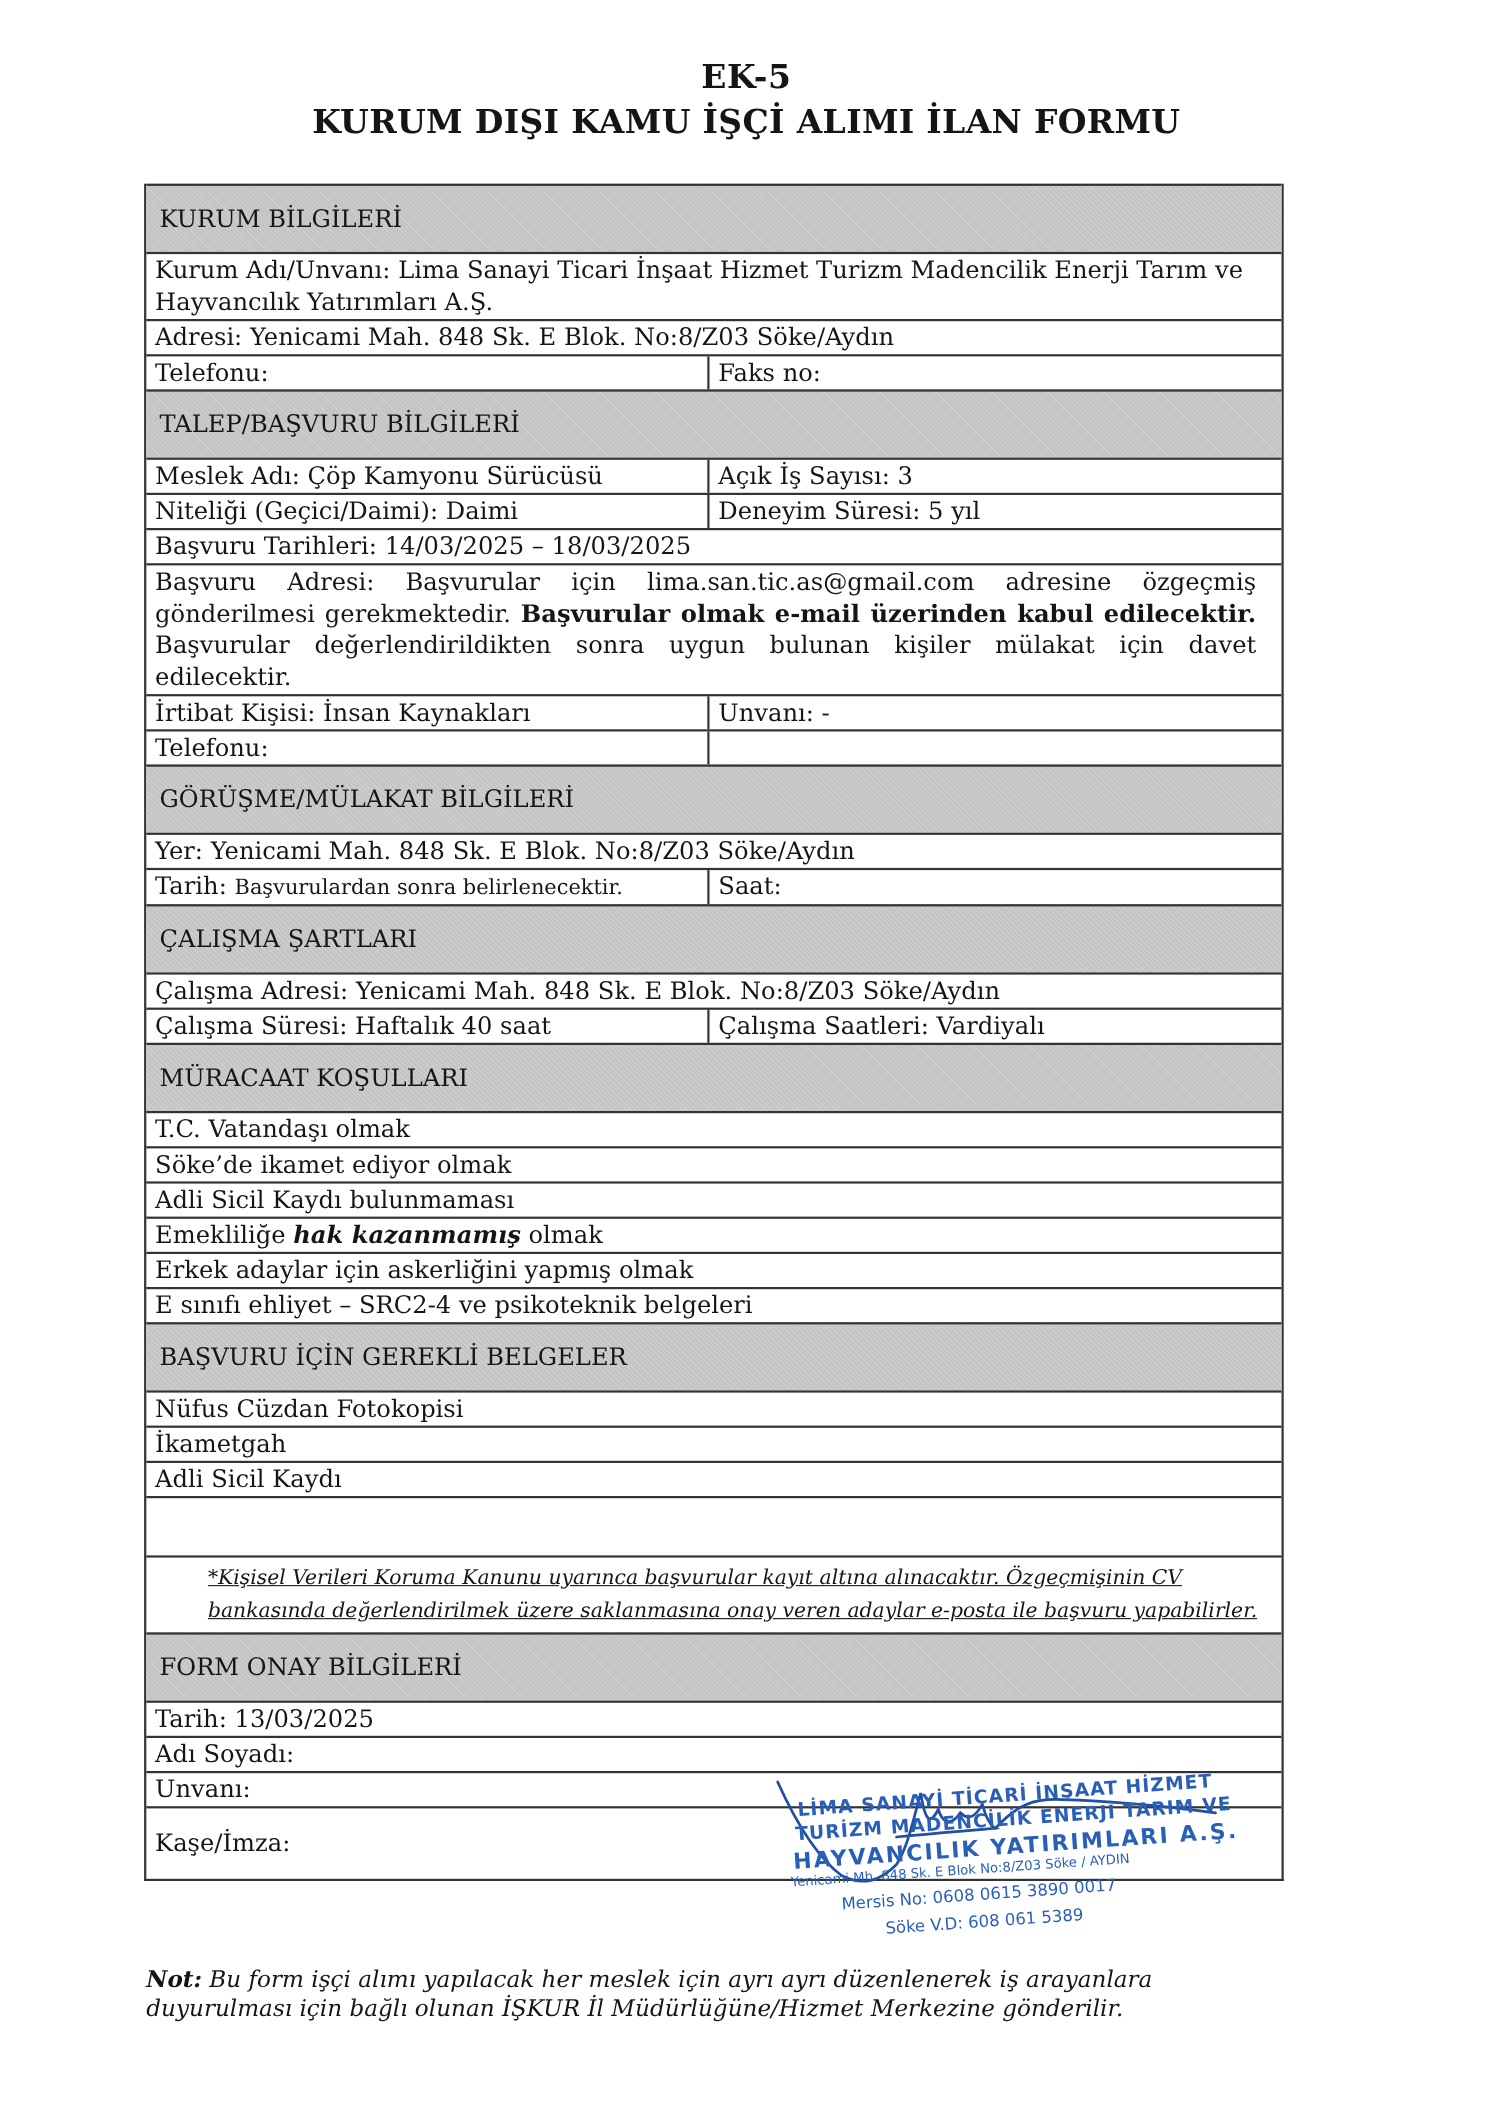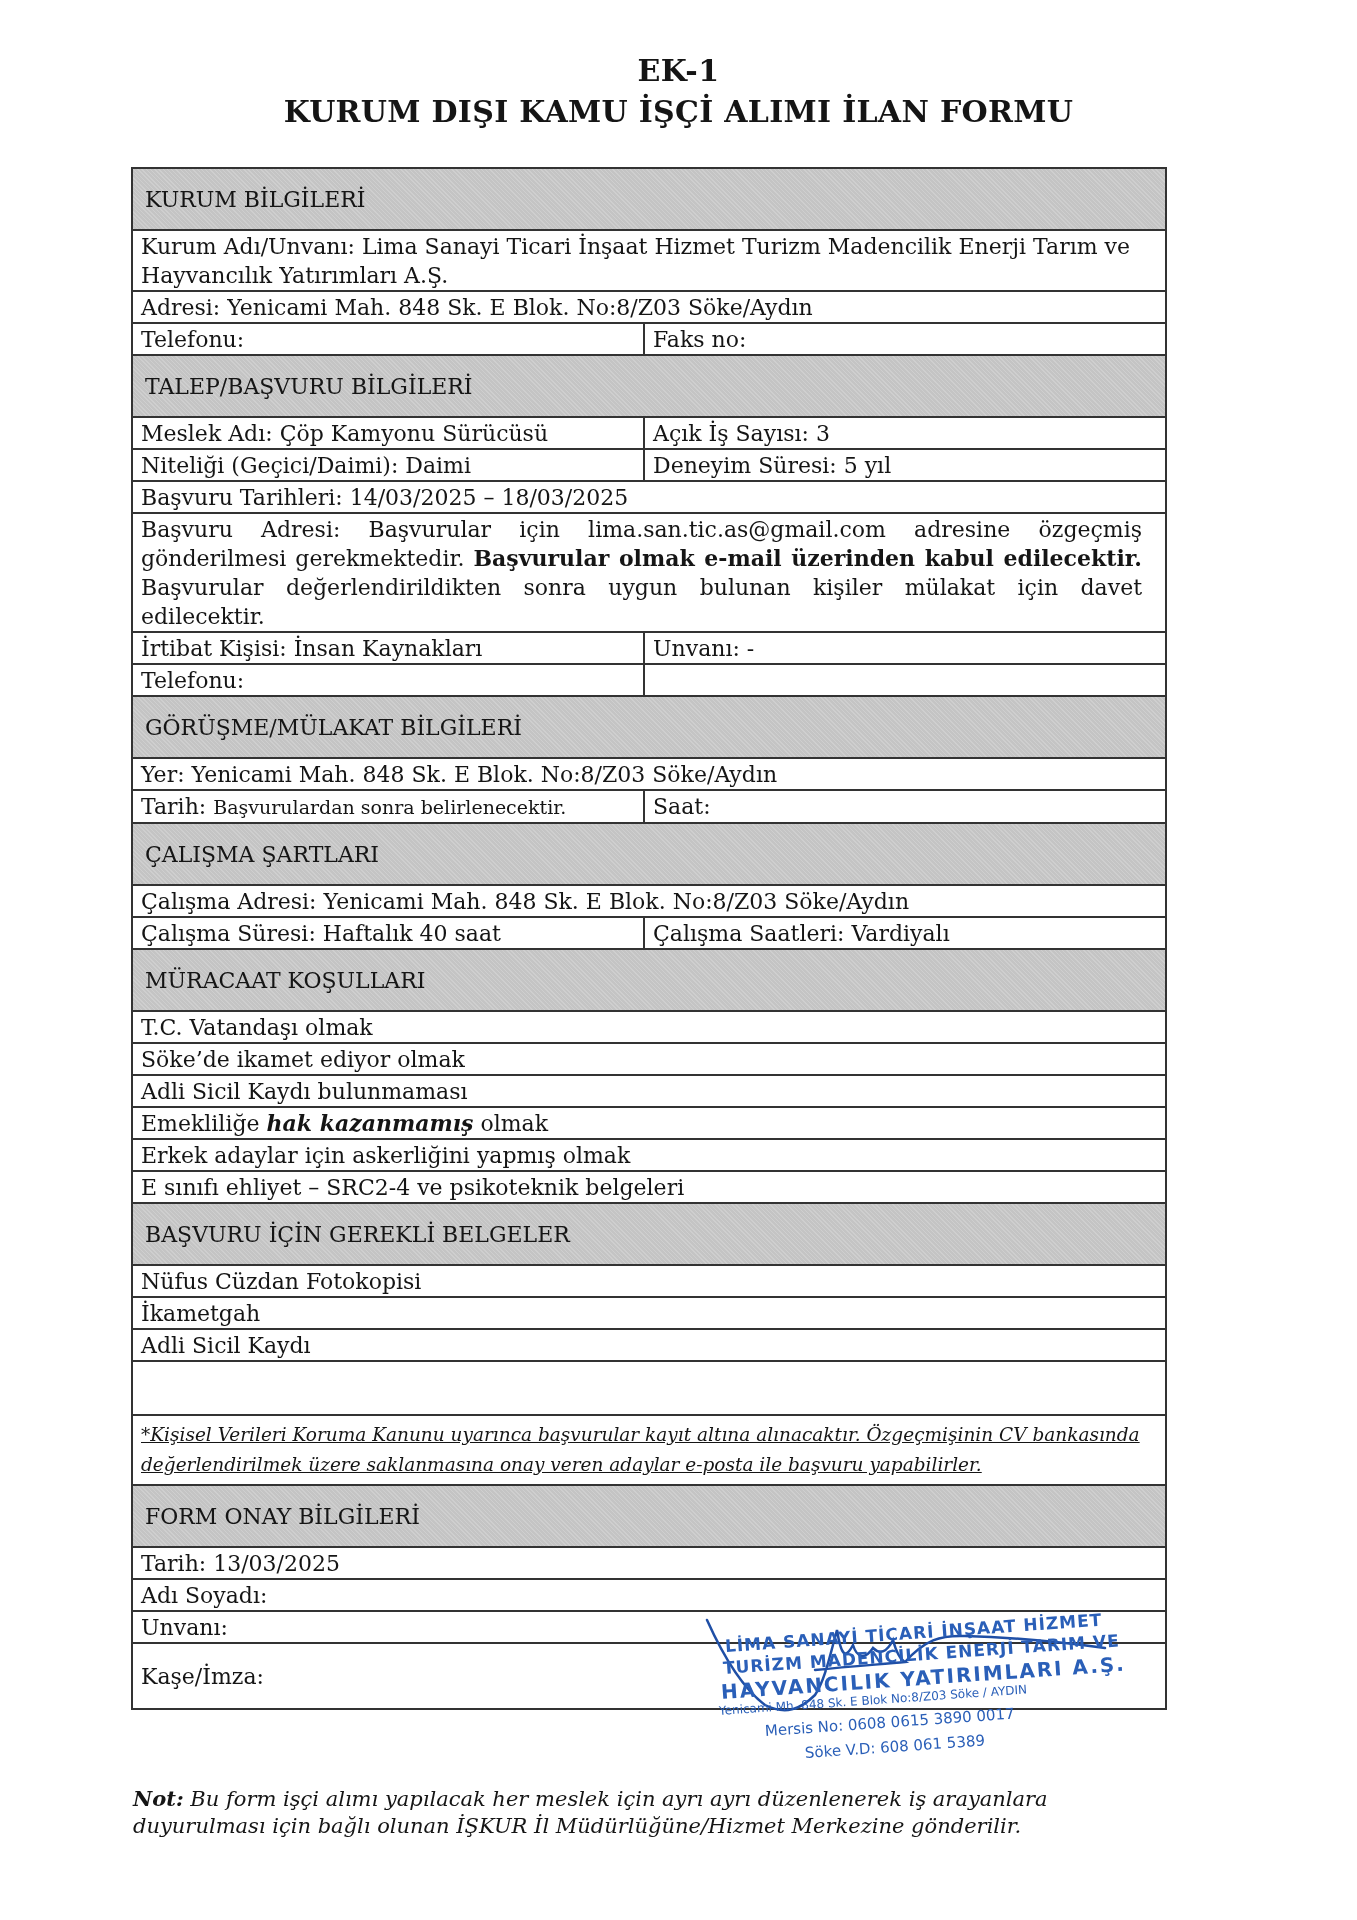--- a/index.html
+++ b/index.html
@@ -17,21 +17,21 @@
          padding-left: 12px; font-weight: normal; font-size: 22px; }
   .row { display: flex; border-top: 2px solid #333; min-height: 30px; }
   .cell { padding: 1px 23px 0 8px; font-size: 22px; line-height: 29px; box-sizing: border-box; }
   .c-left { width: 512px; border-right: 2px solid #333; }
   .c-right { flex: 1; }
   .c-full { width: 100%; }
   .justify { text-align: justify; text-align-last: left; }
   .small { font-size: 19px; }
   .b { font-weight: bold; }
   .bi { font-weight: bold; font-style: italic; }
-  .kvkk { font-style: italic; text-decoration: underline; font-size: 18.5px; line-height: 30px; padding: 4px 8px 4px 8px; }
+  .kvkk { font-style: italic; text-decoration: underline; font-size: 18.5px; line-height: 30px; padding: 4px 8px 4px 8px; margin-left: 48px; }
   .blank { height: 52px; }
   .tall { min-height: 64px; display: flex; align-items: center; }
 
   .note { position: absolute; left: 133px; top: 1785px; width: 1050px; font-style: italic;
           font-size: 21px; line-height: 27px; }
   .note .b { font-style: italic; }
 
   .stamp { position: absolute; left: 705px; top: 1600px; width: 420px; height: 200px; pointer-events: none; }
   .stamp-line { position: absolute; color: #2a5fb8; font-family: "DejaVu Sans", "Liberation Sans", sans-serif;
                 font-weight: bold; white-space: nowrap; transform: rotate(-4deg); transform-origin: left center; }
@@ -40,21 +40,21 @@
   .s3 { left: 16px; top: 80px; font-size: 20px; letter-spacing: 2px; }
   .s4 { left: 14px; top: 104px; font-size: 12px; font-weight: normal; }
   .s5 { left: 60px; top: 122px; font-size: 15px; font-weight: normal; }
   .s6 { left: 100px; top: 144px; font-size: 15px; font-weight: normal; }
   .sig { position: absolute; left: 0; top: 0; }
 </style>
 </head>
 <body>
 
 <div class="titles">
-  <div class="title1">EK-1</div>
+  <div class="title1">EK-5</div>
   <div class="title2">KURUM DIŞI KAMU İŞÇİ ALIMI İLAN FORMU</div>
 </div>
 
 <div class="form">
 
   <div class="sec">KURUM BİLGİLERİ</div>
   <div class="row">
       <div class="cell c-full">Kurum Adı/Unvanı: Lima Sanayi Ticari İnşaat Hizmet Turizm Madencilik Enerji Tarım ve Hayvancılık Yatırımları A.Ş.</div>
     </div>
   <div class="row">

